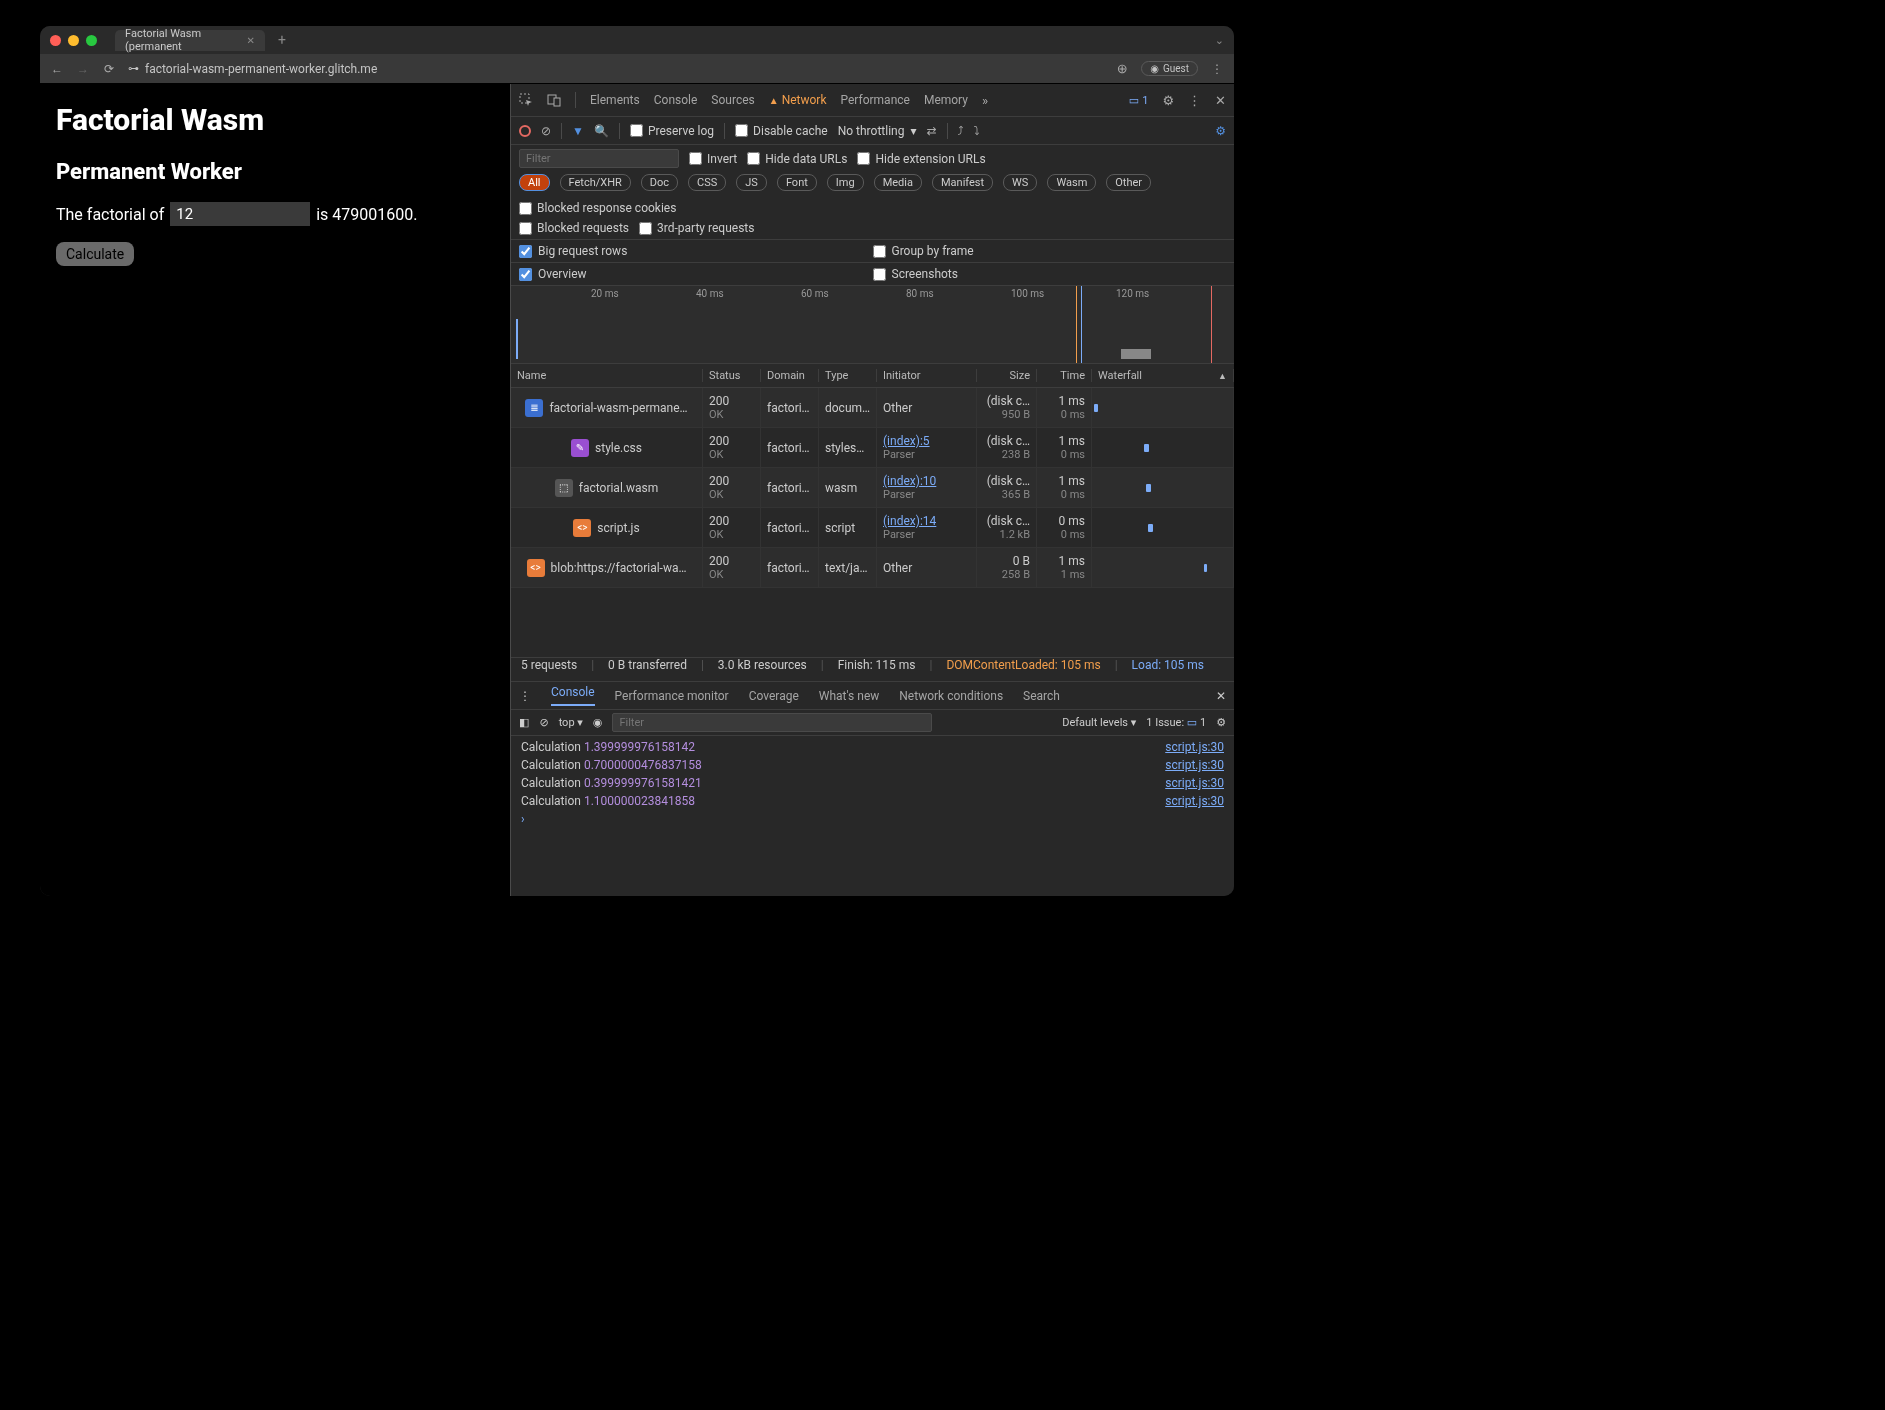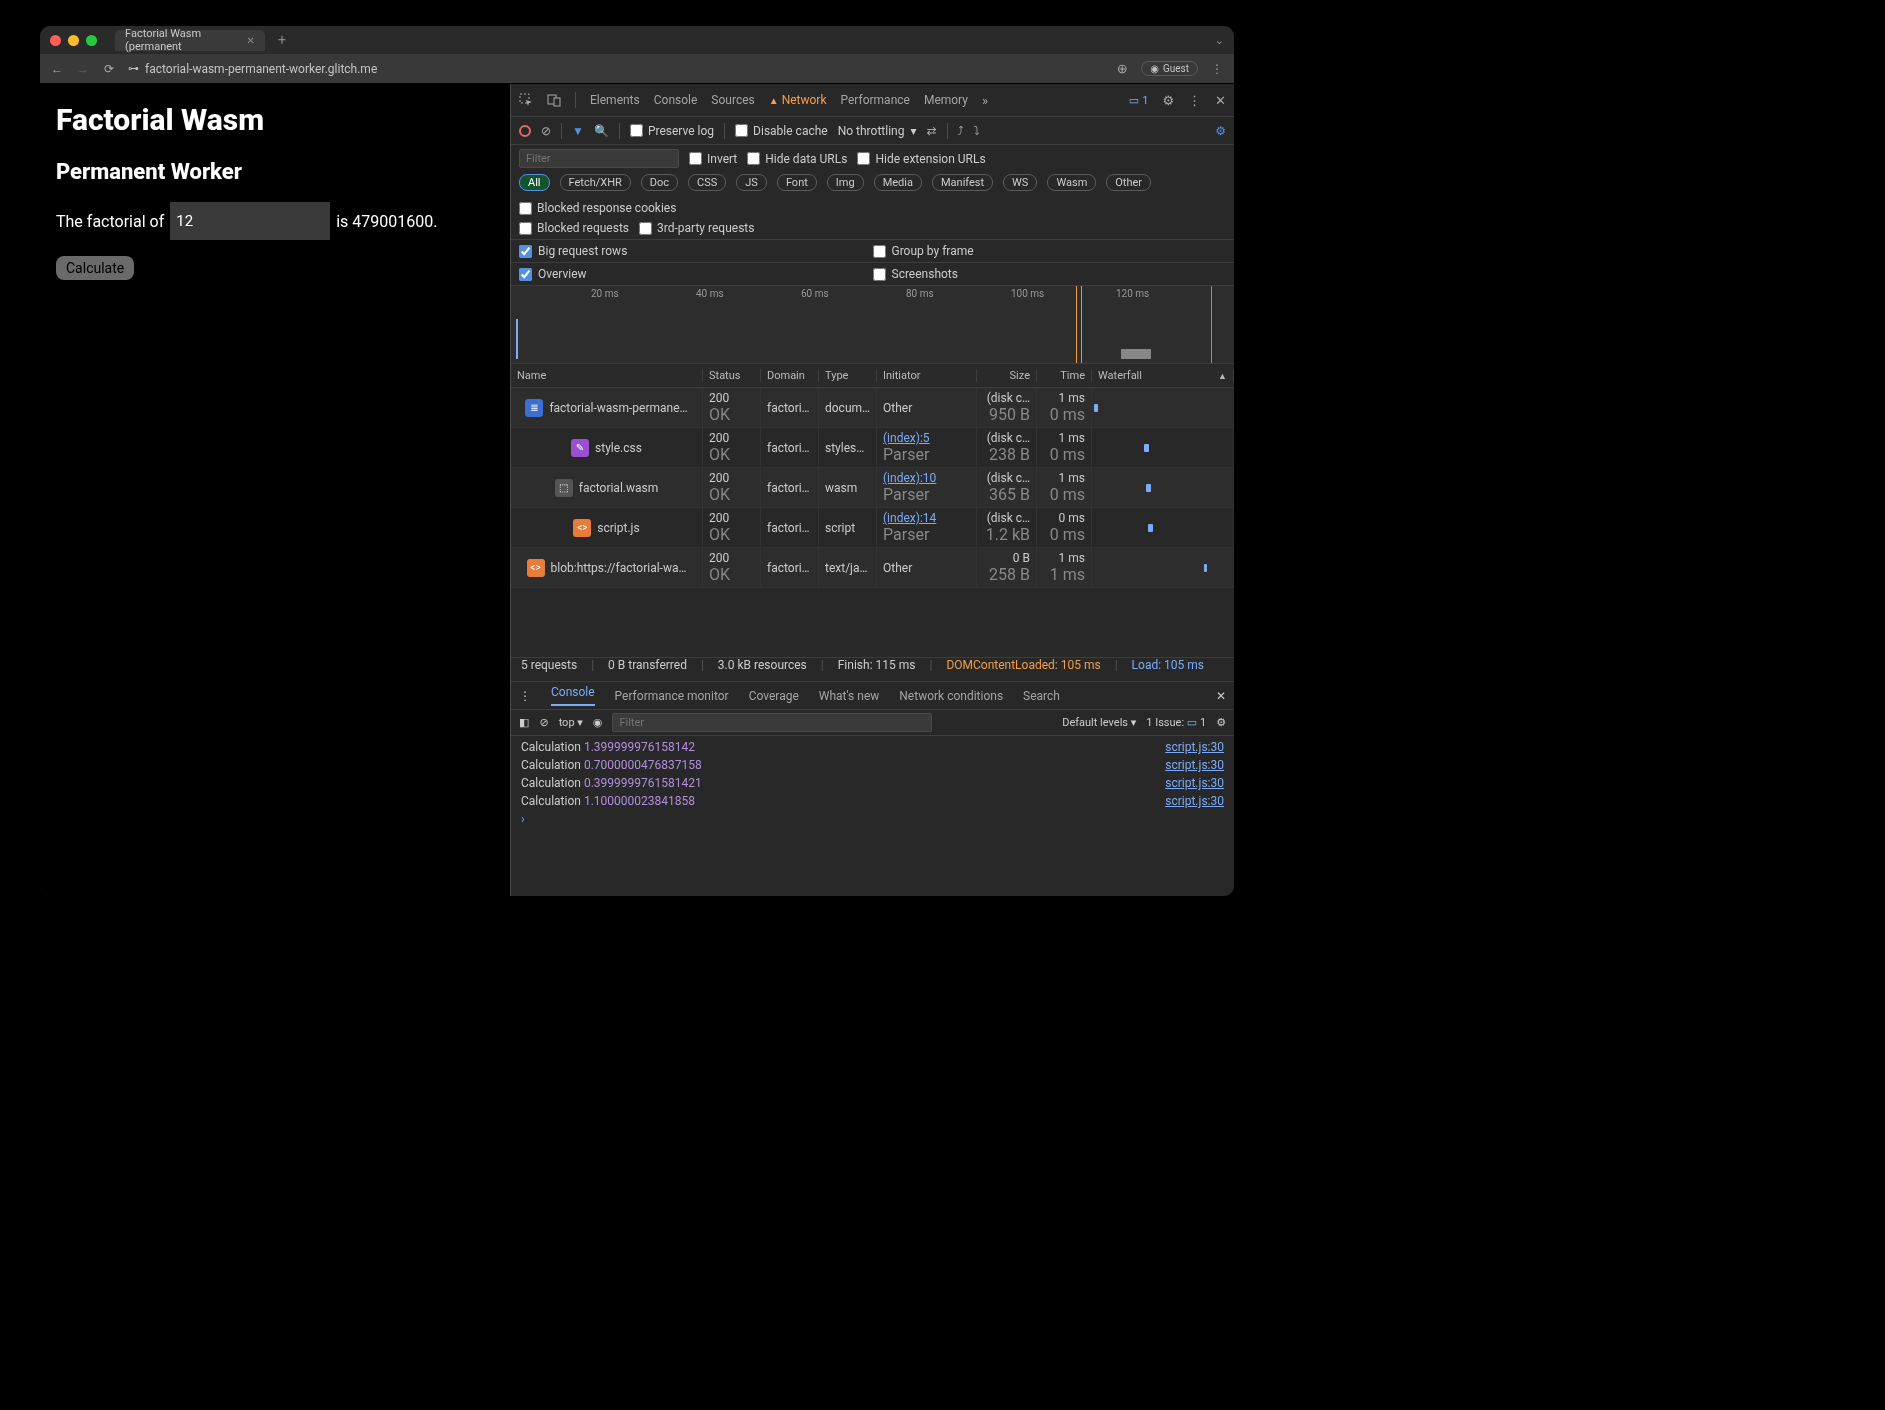--- a/index.html
+++ b/index.html
@@ -16,21 +16,21 @@
 .tabbar .menu{color:#888;font-size:11px}
 .addrbar { height:30px; background:#393939; display:flex; align-items:center; padding:0 10px; gap:12px; color:#c4c4c4; font-size:12px; border-bottom:1px solid #000; }
 .addrbar .ico{width:14px;text-align:center;cursor:pointer;color:#aaa}
 .url{flex:1;display:flex;align-items:center;gap:6px;font-size:12px;color:#c4c4c4}
 .guest{border:1px solid #5a5a5a;border-radius:12px;padding:1px 8px;font-size:10px;display:flex;align-items:center;gap:4px}
 .content { flex:1; display:flex; overflow:hidden; }
 .page { width:470px; background:#000; color:#fff; padding:18px 16px; }
 .page h1{font-size:30px;font-weight:800;margin-bottom:22px}
 .page h2{font-size:22px;font-weight:800;margin-bottom:18px}
 .page .line{font-size:16px;display:flex;align-items:center;gap:6px;margin-bottom:16px}
-.page input{background:#3a3a3a;border:none;color:#fff;padding:10px 6px;width:160px;font-size:15px}
+.page input{background:#3a3a3a;border:none;color:#fff;padding:3px 6px;width:140px;font-size:15px}
 .page button{background:#6a6a6a;color:#000000;border:none;padding:4px 10px;font-size:14px;border-radius:8px;cursor:pointer}
 .devtools { flex:1; background:#282828; display:flex; flex-direction:column; border-left:1px solid #4a4a4a; overflow:hidden; font-size:12px; color:#ccc; }
 .dt-tabs { height:28px; display:flex; align-items:center; padding:16px 8px; gap:14px; border-bottom:1px solid #3d3d3d; }
 .dt-tabs .t{color:#a5a5a5;cursor:pointer;font-size:12px}
 .dt-tabs .t.active{color:#f29e4c}
 .dt-tabs .warn{color:#f29e4c;font-size:10px}
 .dt-tabs .spacer{flex:1}
 .dt-tabs .badge{display:flex;align-items:center;gap:3px;color:#7cacf8;font-size:11px}
 .dt-tabs .ico{color:#aaa;cursor:pointer;font-size:13px}
 .net-toolbar { height:28px; display:flex; align-items:center; padding:0 8px; gap:10px; border-bottom:1px solid #3d3d3d; }
@@ -39,39 +39,39 @@
 .net-toolbar .ico.blue{color:#5390e0}
 .net-toolbar .sep{width:1px;height:16px;background:#4a4a4a}
 .net-toolbar label{display:flex;align-items:center;gap:5px;color:#ccc;font-size:12px}
 .net-toolbar input[type=checkbox]{accent-color:#5390e0}
 .net-toolbar .spc{flex:1}
 .filterbar { padding:4px 8px; border-bottom:1px solid #3d3d3d; display:flex; flex-direction:column; gap:6px; }
 .filterbar .row{display:flex;align-items:center;gap:10px;flex-wrap:wrap}
 .filterbar input.filter{background:#3a3a3a;border:1px solid #4a4a4a;color:#ccc;padding:2px 6px;width:160px;font-size:11px;border-radius:2px}
 .filterbar label{display:flex;align-items:center;gap:5px;font-size:12px;color:#ccc}
 .chip{border:1px solid #5a5a5a;border-radius:8px;padding:1px 8px;font-size:11px;cursor:pointer;color:#ccc}
-.chip.active{background:#14532d;border-color:#5390e0;color:#fff}
+.chip.active{background:#c2410c;border-color:#5390e0;color:#fff}
 .optrow{display:flex;padding:4px 8px;border-bottom:1px solid #3d3d3d}
 .optrow .col{flex:1;display:flex;align-items:center;gap:6px;font-size:12px;color:#ccc}
 .optrow input[type=checkbox]{accent-color:#5390e0}
 .timeline{height:78px;background:#2d2d2d;border-bottom:1px solid #3d3d3d;position:relative;font-size:10px;color:#999}
 .timeline .tick{position:absolute;top:2px}
 .timeline .bar{position:absolute;bottom:4px;width:2px;background:#7cacf8}
 .timeline .vline{position:absolute;top:0;bottom:0;width:1px}
 .table{flex:1;overflow:auto}
 .table .hdr{display:flex;background:#2a2a2a;border-bottom:1px solid #3d3d3d;height:24px;align-items:center;font-size:11px;color:#bbb;position:sticky;top:0}
 .table .hdr>div{padding:0 6px;border-right:1px solid #3d3d3d;overflow:hidden;text-overflow:ellipsis;white-space:nowrap}
 .table .row{display:flex;height:40px;align-items:center;border-bottom:1px solid #333;font-size:12px}
 .table .row:nth-child(odd){background:#2d2d2d}
 .table .row>div{padding:2px 6px;border-right:1px solid #333;overflow:hidden;text-overflow:ellipsis;white-space:nowrap;height:100%;display:flex;flex-direction:column;justify-content:center}
 .c-name{width:192px;display:flex!important;flex-direction:row!important;align-items:center;gap:6px}
 .c-st{width:58px}.c-dom{width:58px}.c-ty{width:58px}.c-ini{width:100px}.c-sz{width:60px;text-align:right}.c-tm{width:55px;text-align:right}.c-wf{flex:1;position:relative}
 .fi{width:18px;height:18px;border-radius:3px;display:flex;align-items:center;justify-content:center;font-size:10px;flex-shrink:0}
 .fi.doc{background:#3b6fd1;color:#fff}.fi.css{background:#9a4fd1;color:#fff}.fi.wasm{background:#555;color:#fff}.fi.js{background:#e87c3a;color:#fff}
-.sub{color:#888;font-size:16px}
+.sub{color:#888;font-size:11px}
 .link{color:#7cacf8;text-decoration:underline;cursor:pointer}
 .wfbar{position:absolute;top:50%;transform:translateY(-50%);height:8px;background:#7cacf8;border-radius:1px}
 .summary{height:24px;display:flex;align-items:flex-start;padding:0 10px;gap:14px;border-top:1px solid #3d3d3d;font-size:12px;color:#ccc}
 .summary .sep{color:#555}
 .summary .dcl{color:#f29e4c}.summary .ld{color:#7cacf8}
 .drawer{border-top:1px solid #3d3d3d;display:flex;flex-direction:column;height:215px}
 .drawer-tabs{height:28px;display:flex;align-items:center;padding:0 8px;gap:20px;border-bottom:1px solid #3d3d3d}
 .drawer-tabs .t{color:#a5a5a5;font-size:12px;cursor:pointer}
 .drawer-tabs .t.active{color:#7cacf8;border-bottom:2px solid #7cacf8;padding-bottom:5px}
 .drawer-tabs .spacer{flex:1}

